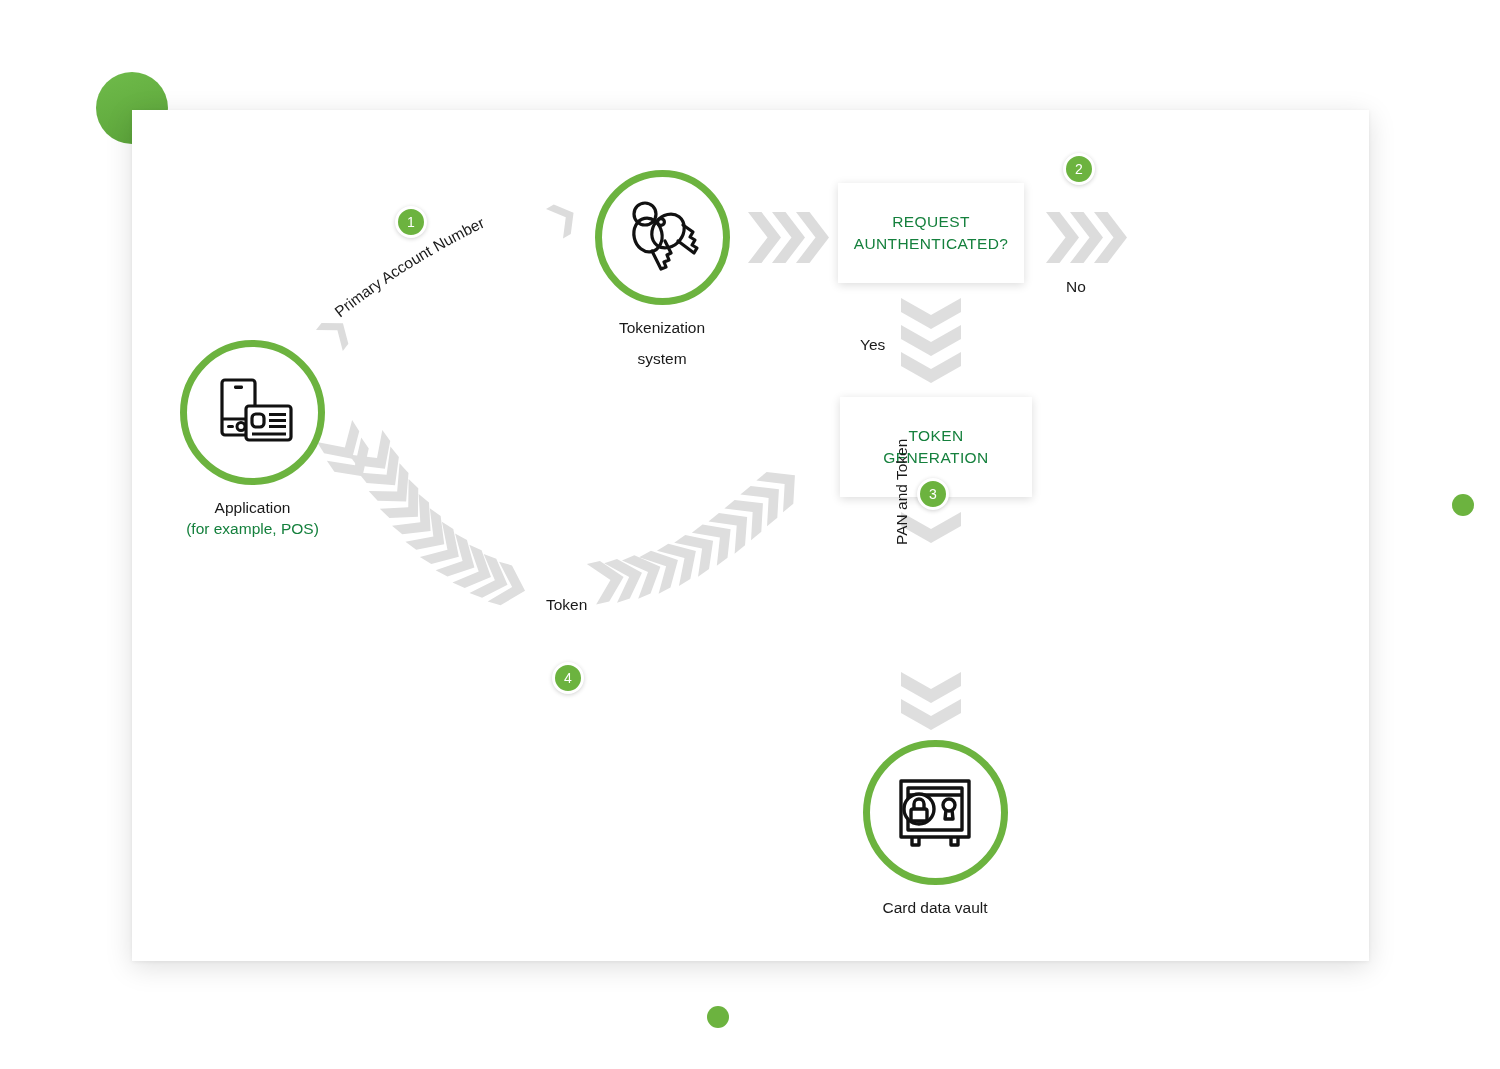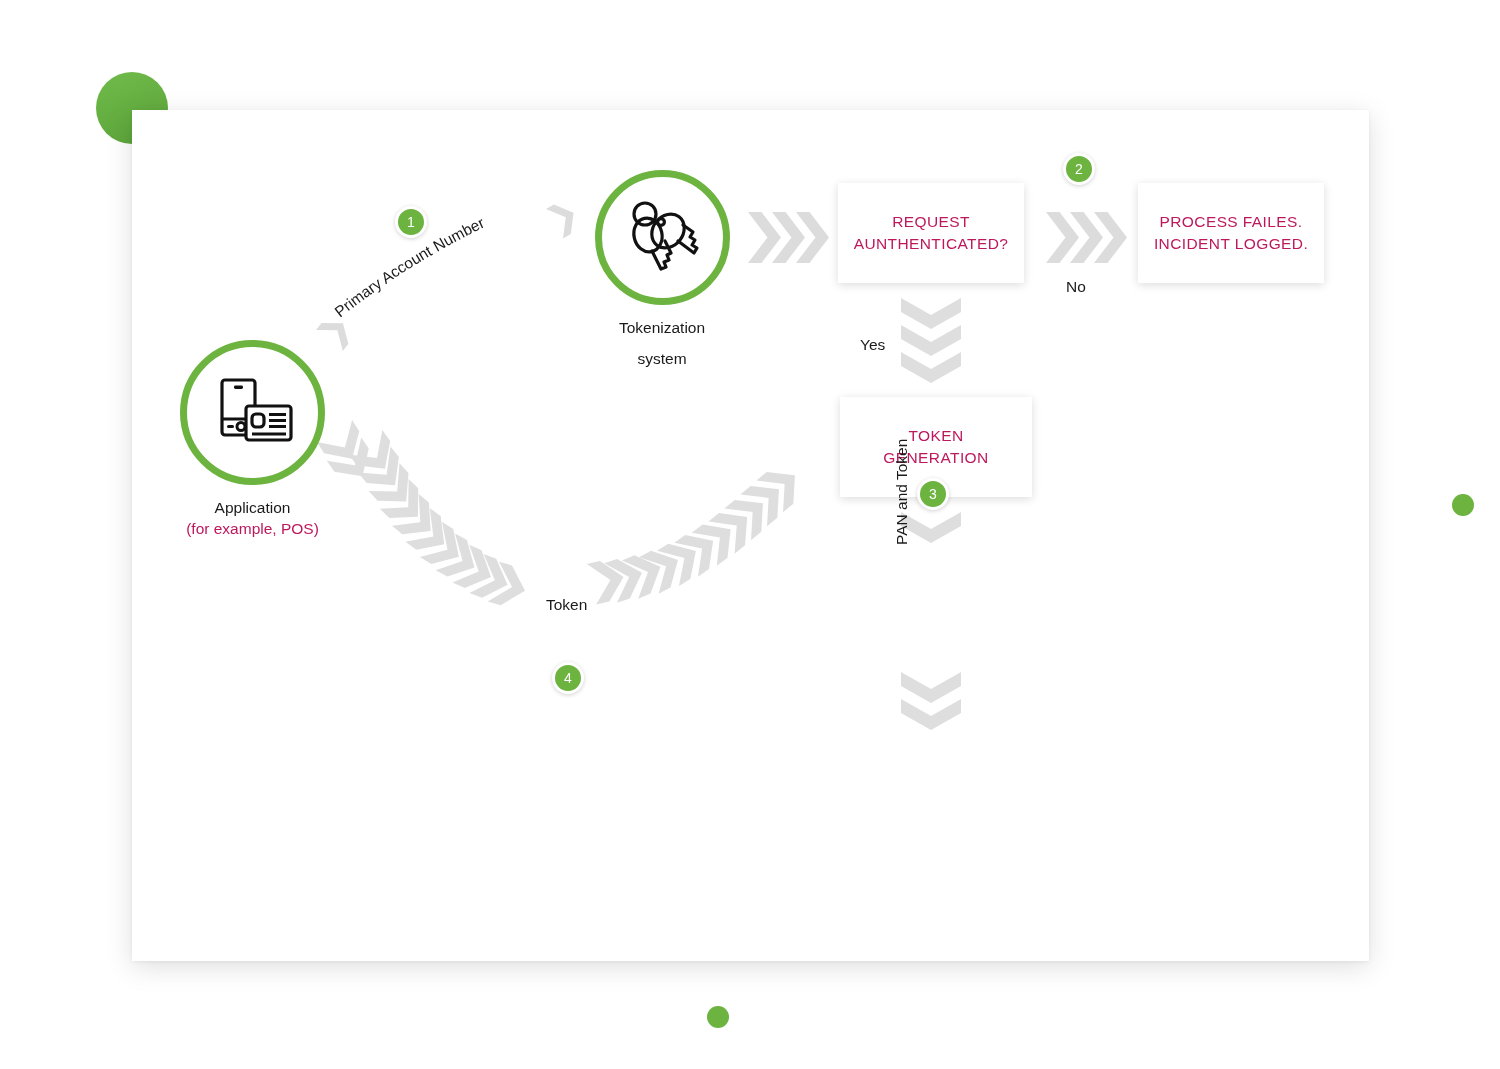--- a/index.html
+++ b/index.html
@@ -76,21 +76,21 @@
     margin-top: 13px;
     font-size: 15.5px;
     font-weight: normal;
     color: #1a1a1a;
     line-height: 1.35;
     white-space: nowrap;
   }
   .node-sublabel {
     font-size: 15.5px;
     font-weight: normal;
-    color: #be185d;
+    color: #15803d;
     line-height: 1.35;
     white-space: nowrap;
   }
 
   #node-application { left: 150px; top: 340px; width: 205px; }
   #node-application .node-ring { width: 145px; height: 145px; }
   #node-tokenization { left: 572px; top: 170px; width: 180px; }
   #node-tokenization .node-ring { width: 135px; height: 135px; }
   #node-vault { left: 845px; top: 740px; width: 180px; }
   #node-vault .node-ring { width: 145px; height: 145px; }
@@ -99,21 +99,21 @@
   .pbox {
     position: absolute;
     z-index: 4;
     background: #ffffff;
     box-shadow: 0 2px 9px rgba(0,0,0,0.14);
     display: flex;
     align-items: center;
     justify-content: center;
     text-align: center;
     font-size: 15.5px;
-    color: #be185d;
+    color: #15803d;
     letter-spacing: 0.4px;
     line-height: 1.45;
     padding: 6px 10px;
   }
   #box-request    { left: 838px;  top: 183px; width: 186px; height: 100px; }
   #box-fail       { left: 1138px; top: 183px; width: 186px; height: 100px; }
   #box-tokengen   { left: 840px;  top: 397px; width: 192px; height: 100px; }
 
   
   .badge {
@@ -295,34 +295,50 @@
           <circle cx="40" cy="25" r="3.4"></circle>
 
           <path d="M57,44 L73,56 L76,51 L71,48 L74,43 L69,40 L72,35 L62,28"></path>
         </g>
       </svg>
     </div>
     <div class="node-label">Tokenization</div>
     <div class="node-label" style="margin-top:10px">system</div>
   </div>
 
+  <div class="node" id="node-vault">
+    <div class="node-ring">
+      <svg width="84" height="80" viewBox="0 0 84 80">
+        <g fill="none" stroke="#111" stroke-width="3.4" stroke-linejoin="round">
+          <rect x="8" y="8" width="68" height="56"></rect>
+          <rect x="15" y="15" width="54" height="42"></rect>
+          <line x1="15" y1="22" x2="69" y2="22"></line>
+
+          <path d="M19,64 L19,72 L26,72 L26,64"></path>
+          <path d="M58,64 L58,72 L65,72 L65,64"></path>
+
+          <circle cx="56" cy="32" r="6"></circle>
+          <path d="M53,37 L52,46 L60,46 L59,37"></path>
+
+          <circle cx="26" cy="36" r="15" fill="#fff"></circle>
+          <path d="M21,37 L21,31 a5,5 0 0 1 10,0 L31,37"></path>
+          <rect x="18" y="36" width="16" height="12" rx="2"></rect>
+        </g>
+      </svg>
+    </div>
+    <div class="node-label">Card data vault</div>
+  </div>
 
   <div class="pbox" id="box-request">
     <div>
       <div>REQUEST</div>
       <div>AUNTHENTICATED?</div>
     </div>
   </div>
 
-  <div class="pbox" id="box-fail">
-    <div>
-      <div>PROCESS FAILES.</div>
-      <div>INCIDENT LOGGED.</div>
-    </div>
-  </div>
 
   <div class="pbox" id="box-tokengen">
     <div>
       <div>TOKEN</div>
       <div>GENERATION</div>
     </div>
   </div>
 
   <div class="badge" id="badge-1">1</div>
   <div class="badge" id="badge-2">2</div>

